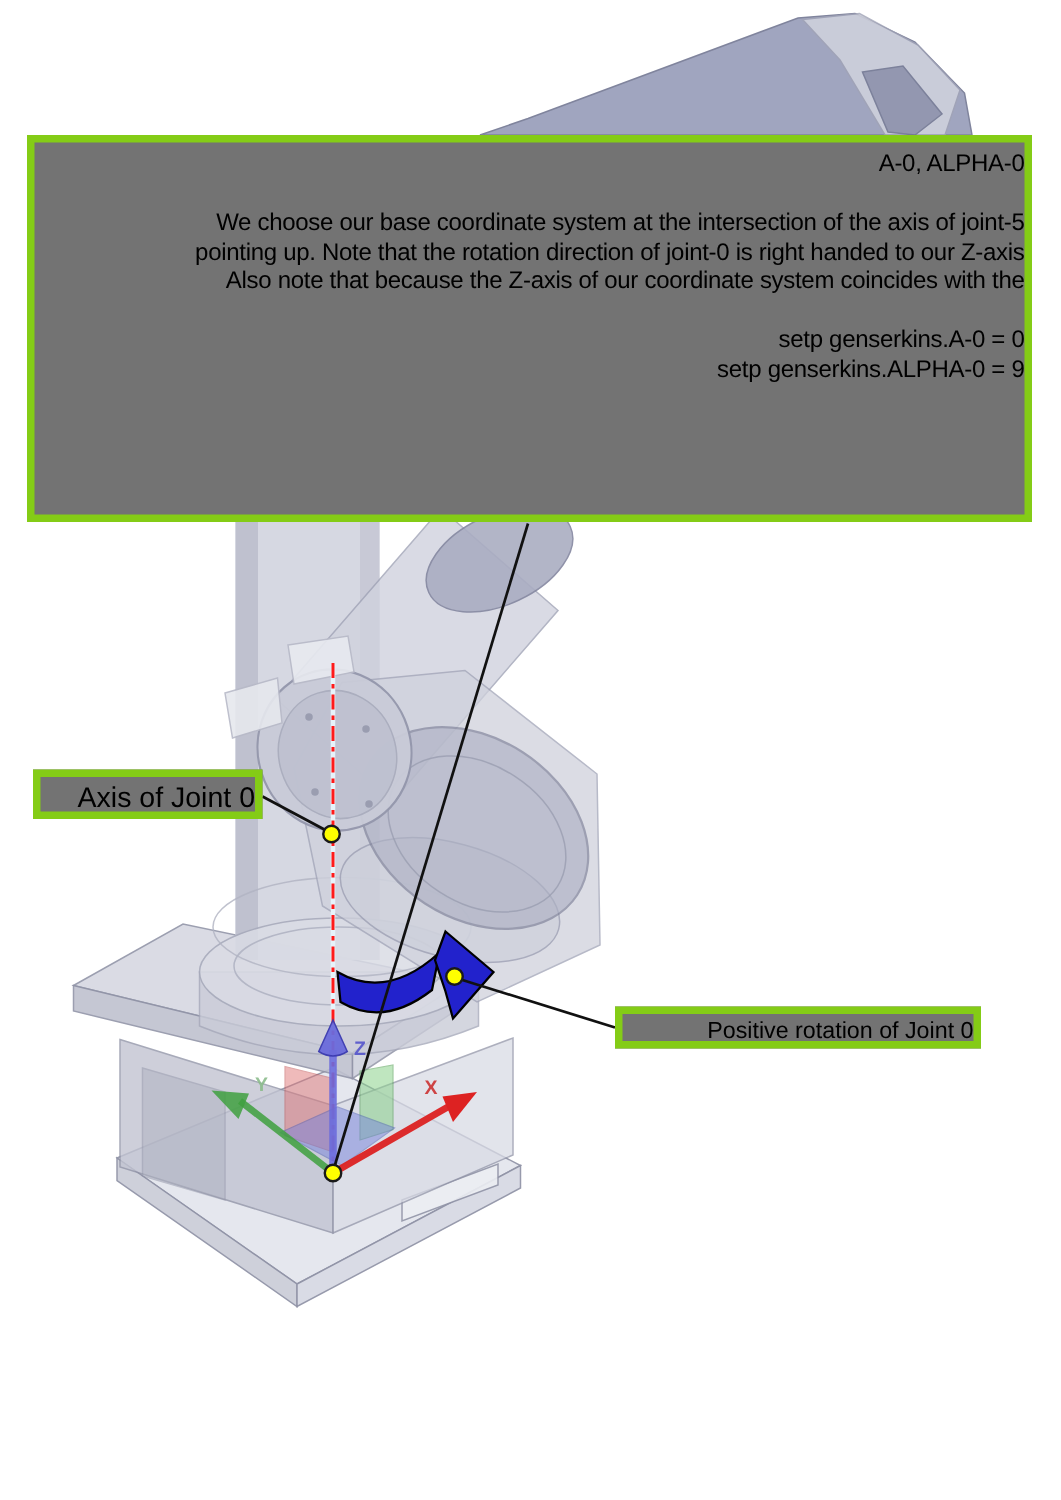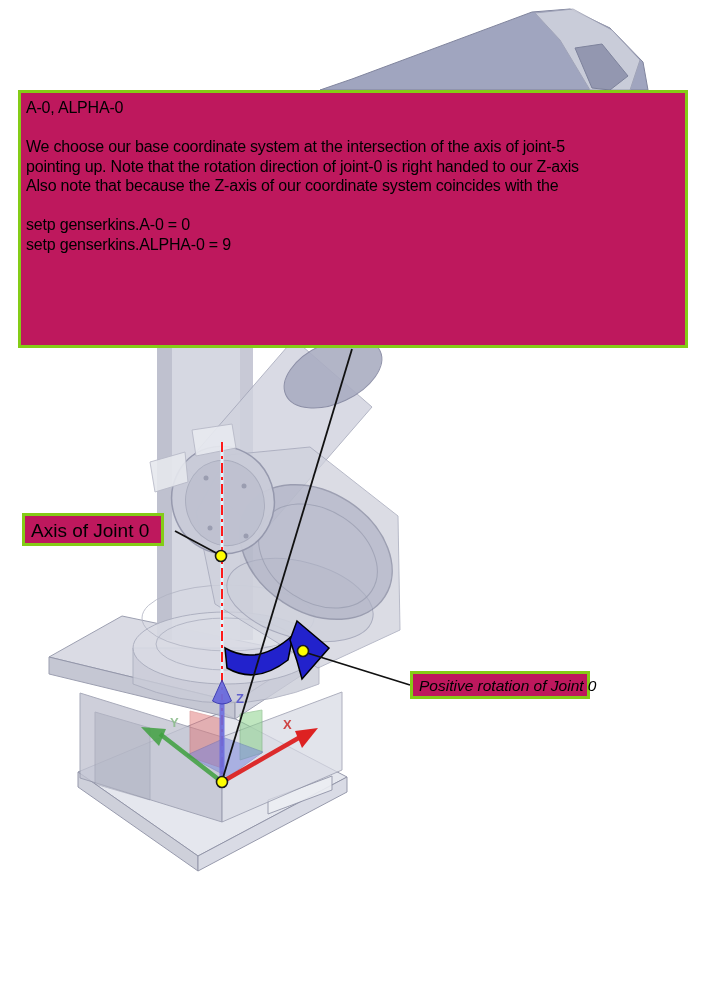--- a/index.html
+++ b/index.html
@@ -1,26 +1,26 @@
 <!DOCTYPE html>
 <html><head>
 <meta charset="utf-8">
 <style>
   html,body{margin:0;padding:0;background:#ffffff;}
   #canvas{position:relative;width:707px;height:1000px;background:#ffffff;overflow:hidden;
           font-family:"Liberation Sans",sans-serif;}
   #scene{position:absolute;left:0;top:0;}
-  .note{position:absolute;background:#be185d;border:3px solid #84cc16;box-sizing:border-box;color:#000;}
+  .note{position:absolute;background:#737373;border:5px solid #84cc16;box-sizing:border-box;color:#000;text-align:right;}
   #info-box{left:18px;top:90px;width:670px;height:258px;padding:5px 0 0 5px;
             font-size:16px;line-height:19.5px;overflow:hidden;}
   #info-box .tl{white-space:pre;min-height:19.5px;letter-spacing:-0.2px;}
-  #axis-label{left:22px;top:513px;width:142px;height:33px;font-size:19px;line-height:29px;
+  #axis-label{left:22px;top:513px;width:153px;height:33px;font-size:19px;line-height:29px;
               padding:0 0 0 6px;white-space:nowrap;}
-  #rotation-label{left:410px;top:671px;width:180px;height:28px;font-size:15.5px;line-height:24px;
-                  padding:0 0 0 6px;white-space:nowrap;font-style:italic;}
+  #rotation-label{left:410px;top:671px;width:244px;height:28px;font-size:15.5px;line-height:24px;
+                  padding:0 0 0 6px;white-space:nowrap;}
 </style>
 </head>
 <body>
 
 <div id="canvas">
 
 <svg id="scene" width="707" height="1000" viewBox="0 0 707 1000">
 
   <g stroke="#9295a8" stroke-width="1">
 

